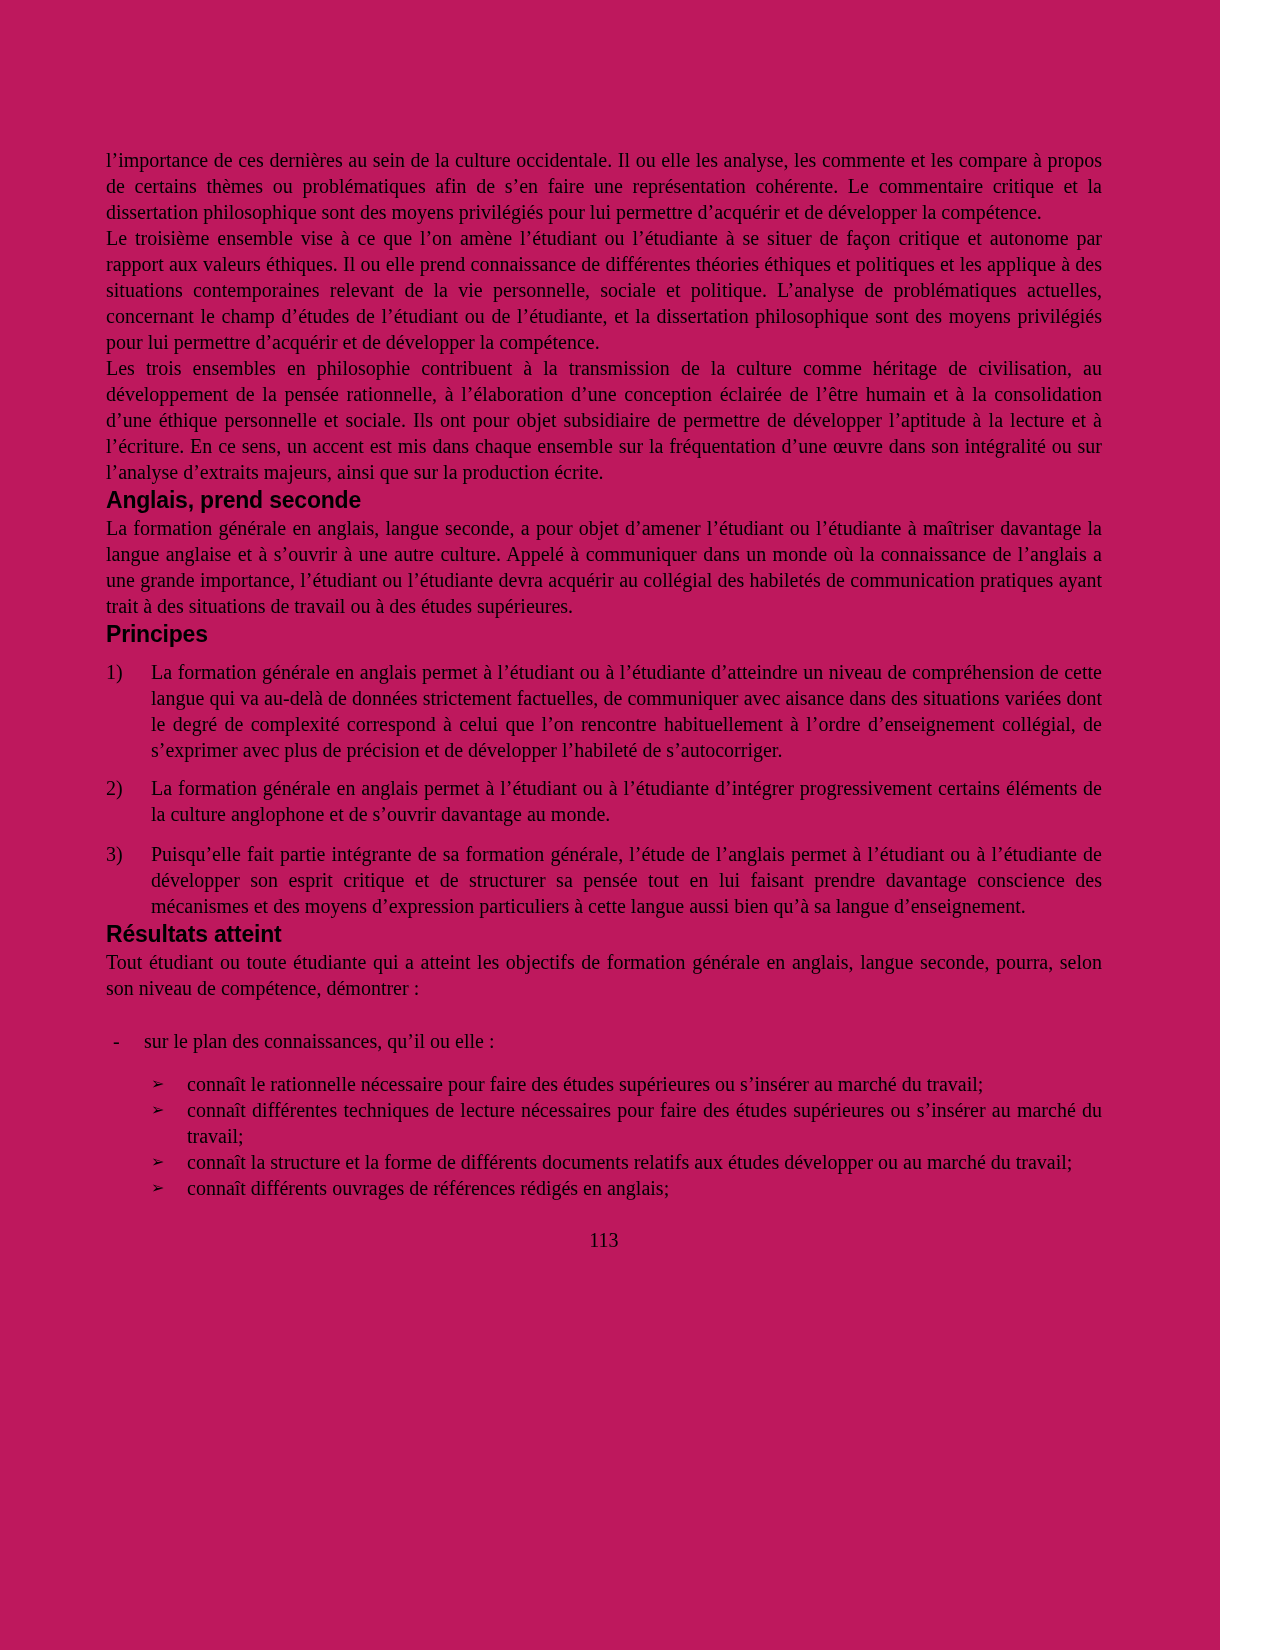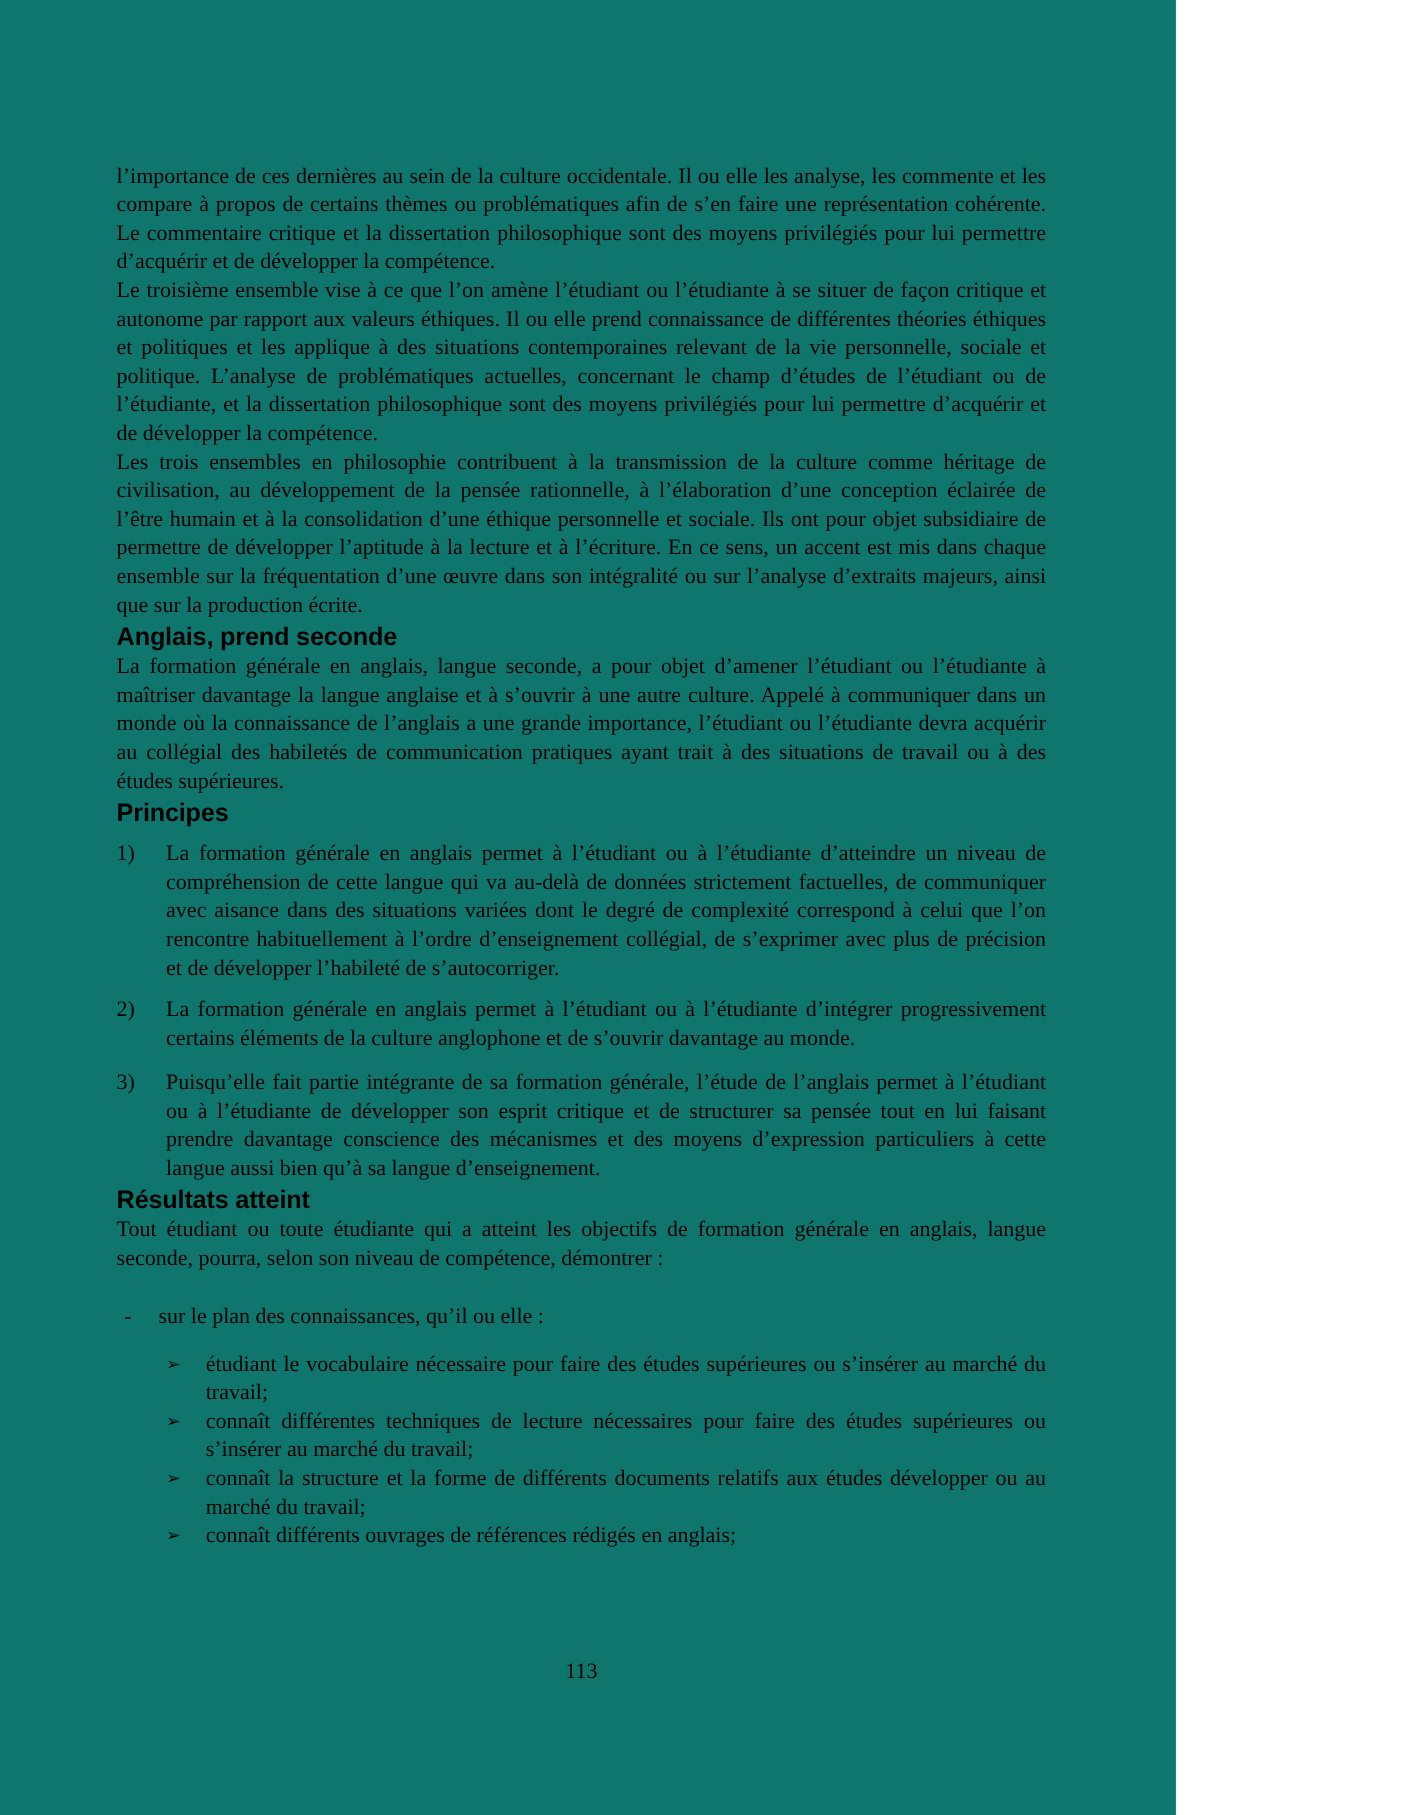--- a/index.html
+++ b/index.html
@@ -9,24 +9,24 @@
   }
   body {
     width: 1275px;
     height: 1650px;
     font-family: "Liberation Serif", serif;
     color: #000000;
     overflow: hidden;
   }
   .page {
     box-sizing: border-box;
-    width: 1069px;
+    width: 1220px;
     height: 1650px;
     padding: 147px 118px 0 106px;
-    background: #0f766e;
+    background: #be185d;
   }
   p.body {
     margin: 0;
     font-size: 20px;
     line-height: 26px;
     text-align: justify;
   }
   h2.head {
     margin: 0;
     font-family: "Liberation Sans", sans-serif;
@@ -89,21 +89,21 @@
     font-family: "DejaVu Sans", sans-serif;
     font-size: 16px;
     line-height: 26px;
   }
   .bullet-item .txt {
     flex: 1;
     text-align: justify;
   }
 
   .page-number {
-    margin-top: 97px;
+    margin-top: 26px;
     text-align: center;
     font-size: 20px;
     line-height: 26px;
   }
 </style>
 </head>
 <body>
 
 <main class="page">
 
@@ -140,21 +140,21 @@
 
   <div class="dash-item sp-dash">
     <span class="marker">-</span>
     <span class="txt">sur le plan des connaissances, qu’il ou elle :</span>
   </div>
 
   <div class="bullet-list sp-bullets">
 
     <div class="bullet-item">
       <span class="marker">➢</span>
-      <span class="txt">étudiant le vocabulaire nécessaire pour faire des études supérieures ou s’insérer au marché du travail;</span>
+      <span class="txt">connaît le rationnelle nécessaire pour faire des études supérieures ou s’insérer au marché du travail;</span>
     </div>
 
     <div class="bullet-item">
       <span class="marker">➢</span>
       <span class="txt">connaît différentes techniques de lecture nécessaires pour faire des études supérieures ou s’insérer au marché du travail;</span>
     </div>
 
     <div class="bullet-item">
       <span class="marker">➢</span>
       <span class="txt">connaît la structure et la forme de différents documents relatifs aux études développer ou au marché du travail;</span>

